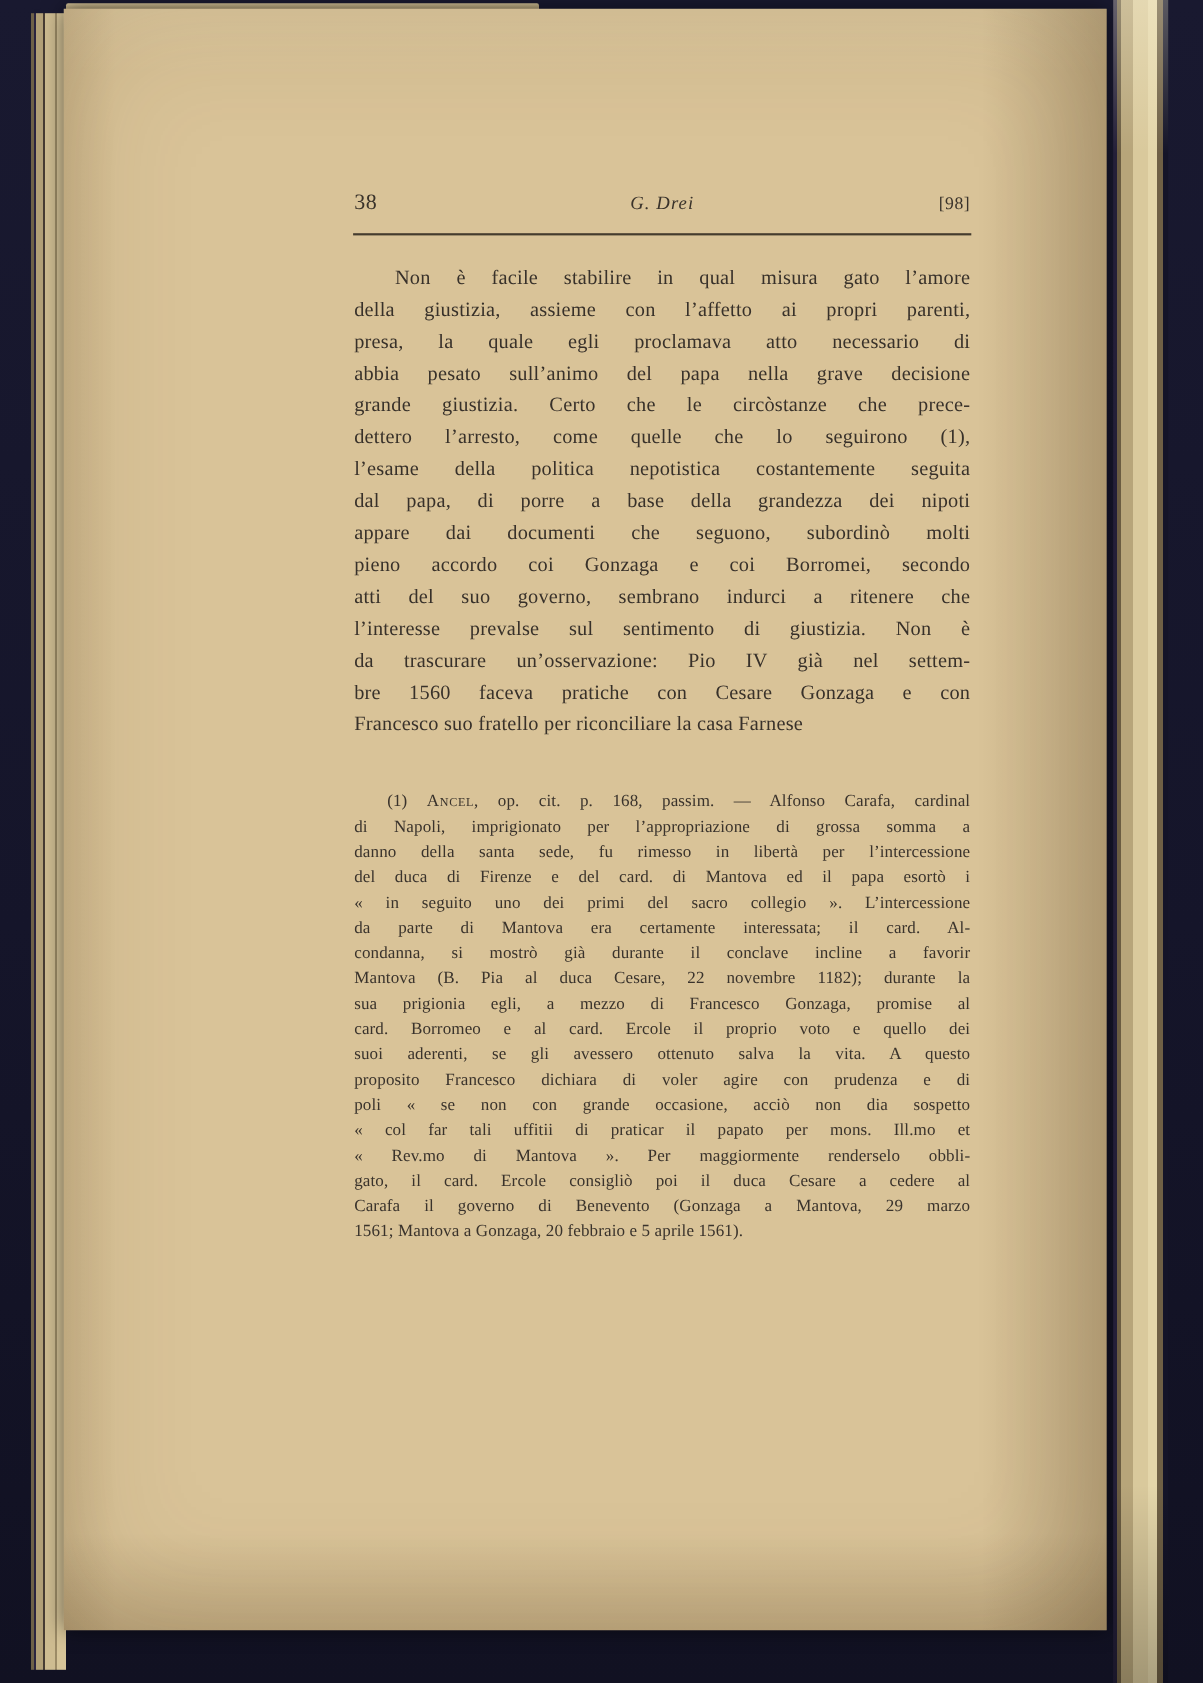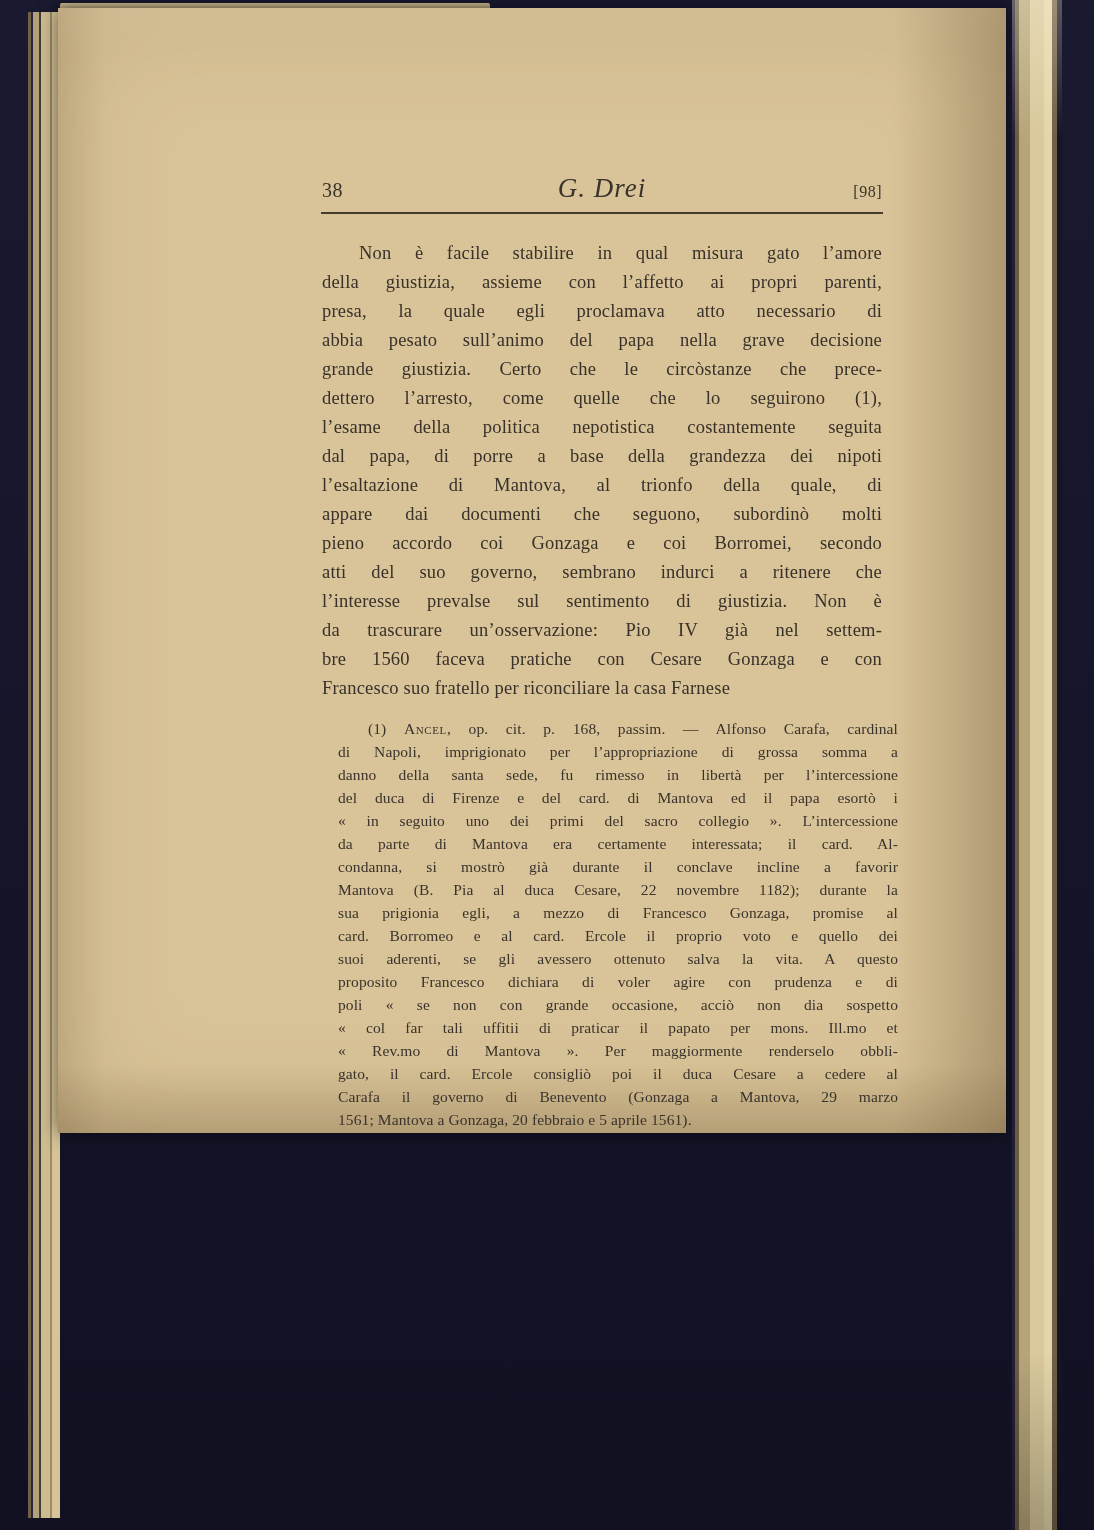--- a/index.html
+++ b/index.html
@@ -15,21 +15,21 @@
       #2c2540 5px 7px,
       #b3a178 7px 13px,
       #473c33 13px 15px,
       #cebc91 15px 24px,
       #9c8b66 24px 26px,
       #d6c498 26px 34px);}
   .stack-top{position:absolute;left:60px;top:3px;width:430px;height:7px;
     background:linear-gradient(180deg,#d3c196,#a5946d);border-radius:2px;}
 
   
-  .page{position:absolute;left:58px;top:8px;width:948px;height:1125px;
+  .page{position:absolute;left:58px;top:8px;width:948px;height:1474px;
     background:
       linear-gradient(90deg,rgba(70,48,20,0.10) 0%,rgba(0,0,0,0) 5%,rgba(0,0,0,0) 88%,rgba(62,42,16,0.22) 100%),
       linear-gradient(180deg,rgba(255,246,220,0.12) 0%,rgba(0,0,0,0) 4%,rgba(0,0,0,0) 94%,rgba(70,48,20,0.18) 100%),
       #d9c398;
     box-shadow:inset 0 0 120px rgba(96,68,30,0.20), 0 0 18px rgba(0,0,0,0.55);}
 
   
   .next-page{position:absolute;left:1012px;top:0;width:50px;height:1530px;
     background:linear-gradient(90deg,
       #241f38 0 3px,
@@ -39,29 +39,29 @@
       #e4d6aa 32px 40px,
       #6f6045 40px 45px,
       #141428 45px 50px);}
   .next-page::before{content:"";position:absolute;inset:0;
     background:linear-gradient(180deg,rgba(255,250,228,0.30) 0,rgba(255,250,228,0) 140px,rgba(0,0,0,0) 1350px,rgba(0,0,0,0.25) 1530px);}
 
   
   .header-row{position:absolute;left:264px;top:165px;width:560px;
     display:grid;grid-template-columns:1fr auto 1fr;align-items:baseline;color:#3a332b;}
   .pagenum{justify-self:start;font-size:20px;letter-spacing:0.5px;}
-  .runtitle{justify-self:center;font-style:italic;font-size:27px;letter-spacing:1px;}
+  .runtitle{justify-self:center;font-style:italic;font-size:17px;letter-spacing:1px;}
   .colnum{justify-self:end;font-size:16px;letter-spacing:0.5px;}
   .rule{position:absolute;left:263px;top:204px;width:562px;height:2px;background:#453c2e;}
 
   
   .body-block{position:absolute;left:264px;top:231px;width:560px;
     font-size:18.5px;line-height:29px;color:#38312a;letter-spacing:0.2px;}
   .footnote-block{position:absolute;left:264px;top:709px;width:560px;
-    font-size:15.5px;line-height:23px;color:#3a332c;letter-spacing:0.1px;margin-left:16px;}
+    font-size:15.5px;line-height:23px;color:#3a332c;letter-spacing:0.1px;}
 
   .bline{text-align:justify;text-align-last:justify;}
   .body-block div.bline:first-of-type{text-indent:37px;}
   .body-block div.bline:last-of-type{text-align-last:left;}
   .fn-lines div.bline:last-of-type{text-align-last:left;}
   .fn-first{text-indent:30px;}
   .smallcaps{font-variant:small-caps;letter-spacing:0.6px;}
 </style>
 </head>
 <body>
@@ -82,21 +82,20 @@
     <div class="body-block">
 
     <div class="bline">Non è facile stabilire in qual misura gato l’amore</div>
         <div class="bline">della giustizia, assieme con l’affetto ai propri parenti,</div>
         <div class="bline">presa, la quale egli proclamava atto necessario di</div>
         <div class="bline">abbia pesato sull’animo del papa nella grave decisione</div>
         <div class="bline">grande giustizia. Certo che le circòstanze che prece-</div>
         <div class="bline">dettero l’arresto, come quelle che lo seguirono (1),</div>
         <div class="bline">l’esame della politica nepotistica costantemente seguita</div>
         <div class="bline">dal papa, di porre a base della grandezza dei nipoti</div>
-        <div class="bline">l’esaltazione di Mantova, al trionfo della quale, di</div>
         <div class="bline">appare dai documenti che seguono, subordinò molti</div>
         <div class="bline">pieno accordo coi Gonzaga e coi Borromei, secondo</div>
         <div class="bline">atti del suo governo, sembrano indurci a ritenere che</div>
         <div class="bline">l’interesse prevalse sul sentimento di giustizia. Non è</div>
         <div class="bline">da trascurare un’osservazione: Pio IV già nel settem-</div>
         <div class="bline">bre 1560 faceva pratiche con Cesare Gonzaga e con</div>
         <div class="bline">Francesco suo fratello per riconciliare la casa Farnese</div>
       </div>
 
     <div class="footnote-block">

